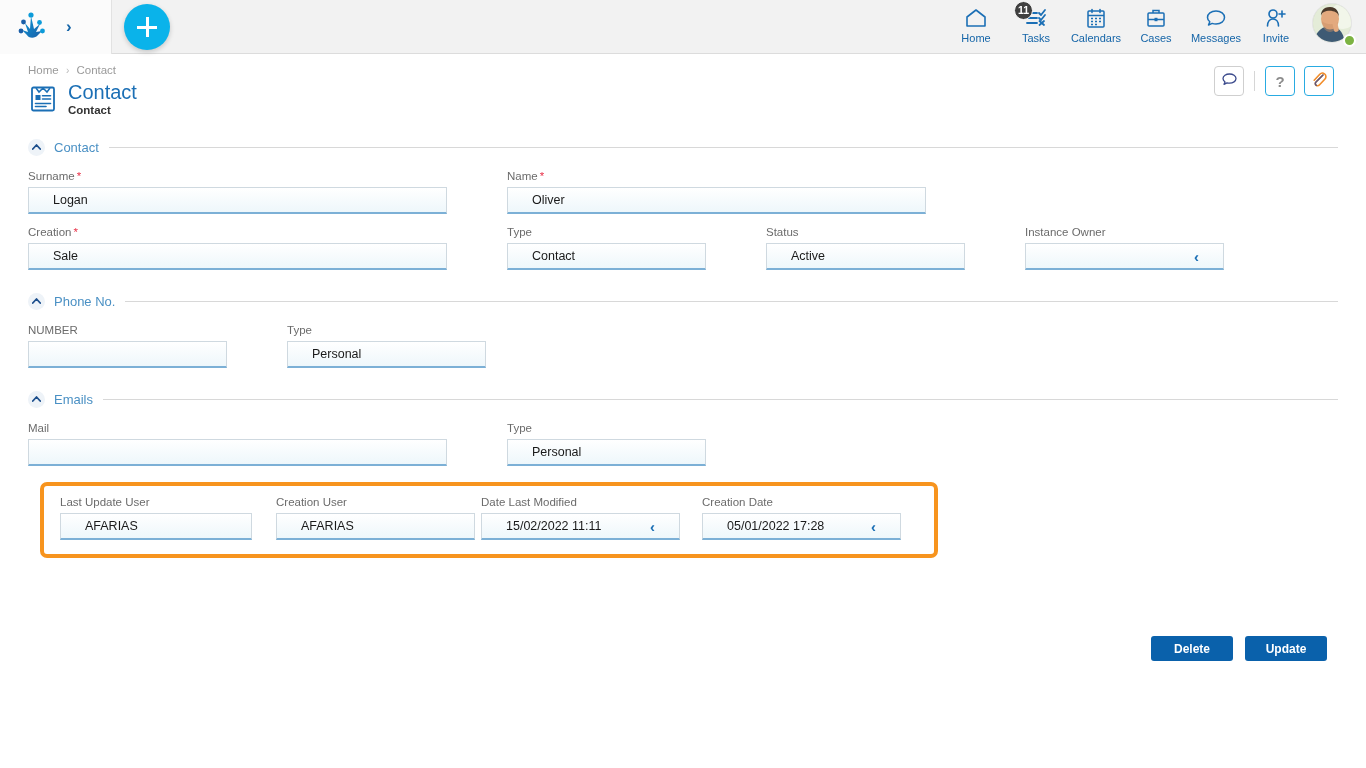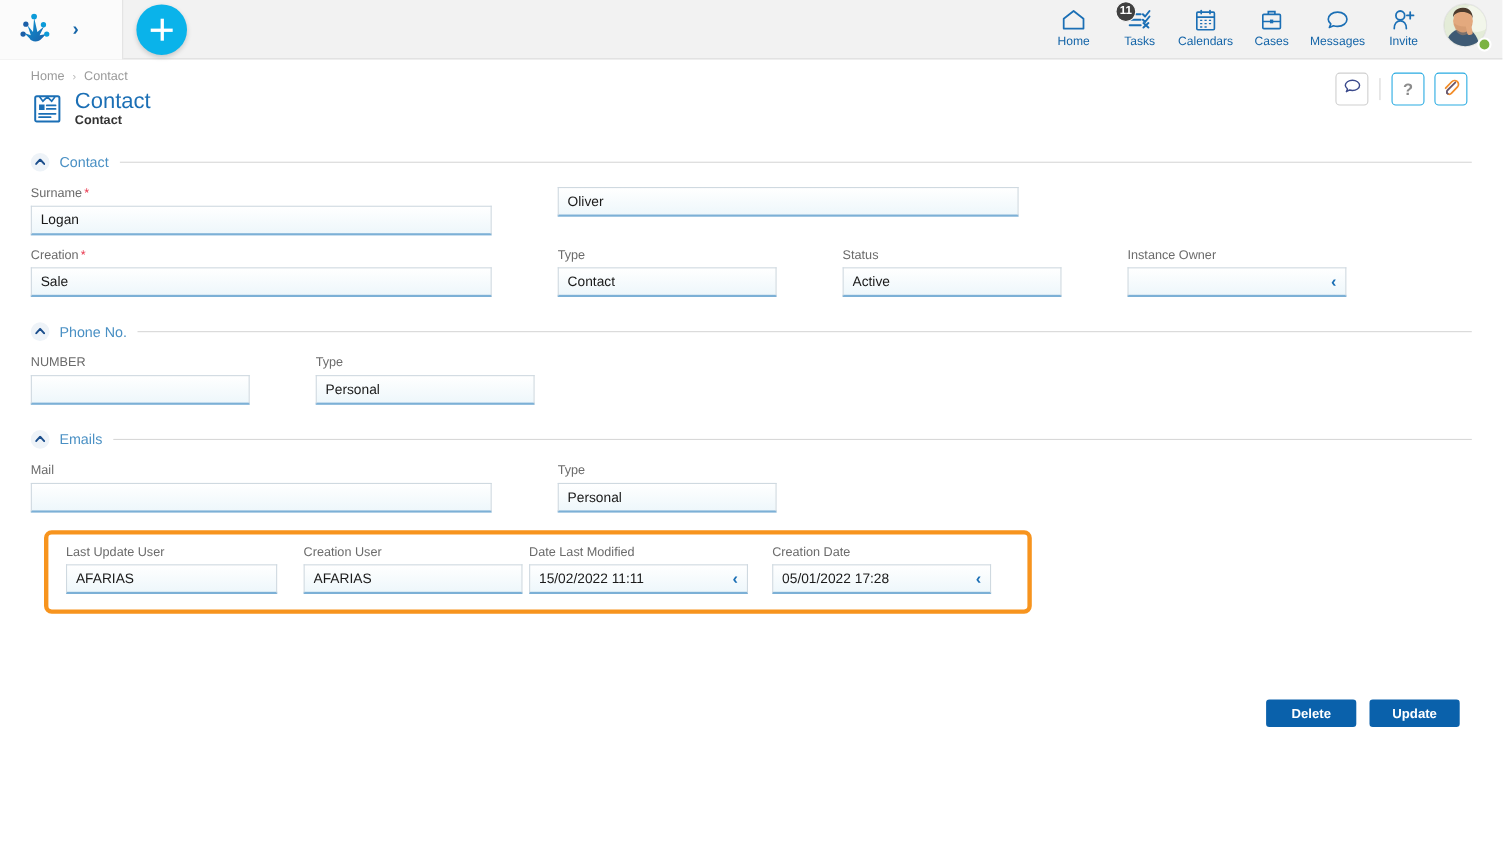--- a/index.html
+++ b/index.html
@@ -150,21 +150,21 @@
     font-size: 11.5px; color: #6b6b6b; display: block;
     margin-bottom: 5px; white-space: nowrap;
   }
   .req { color: #e8334a; margin-left: 2px; }
   .fbox {
     height: 27px;
     border: 1px solid #cfd9e0;
     border-bottom: 2px solid #7cb0d6;
     background: linear-gradient(to bottom, #ffffff 0%, #eef7fb 100%);
     display: flex; align-items: center;
-    padding: 0 8px;
+    padding: 0 24px;
     font-size: 12.5px; color: #1a1a1a;
     cursor: text;
   }
   .fbox .val { flex: 1; white-space: nowrap; overflow: hidden; }
   .lookup {
     color: #1b6fb5; font-size: 15px; font-weight: 600;
     margin-left: 6px; cursor: pointer; line-height: 1;
   }
 
   
@@ -393,20 +393,23 @@
   <div class="row">
     <div class="field" style="width:419px">
       <label class="flabel">
         <span>Surname</span><span class="req">*</span>
       </label>
       <div class="fbox">
         <span class="val">Logan</span>
       </div>
     </div>
     <div class="field" style="width:419px">
+      <label class="flabel">
+        <span>Name</span><span class="req">*</span>
+      </label>
       <div class="fbox">
         <span class="val">Oliver</span>
       </div>
     </div>
   </div>
 
   <div class="row">
     <div class="field" style="width:419px">
       <label class="flabel">
         <span>Creation</span><span class="req">*</span>

